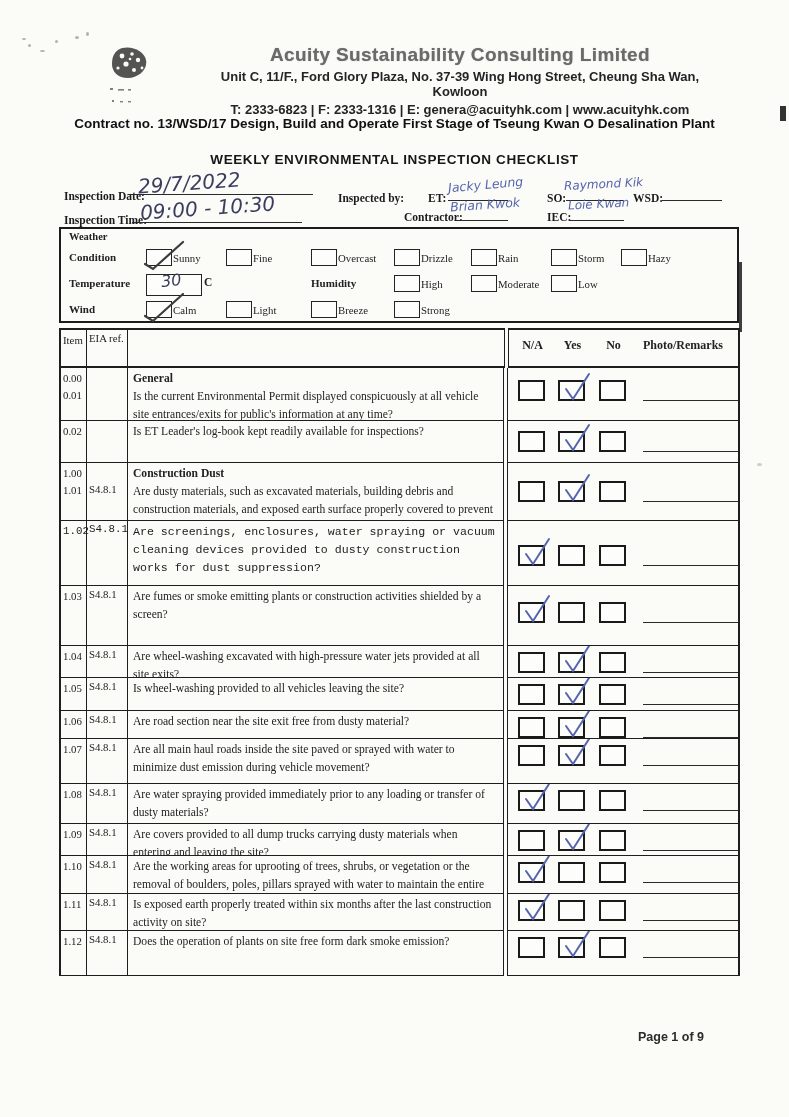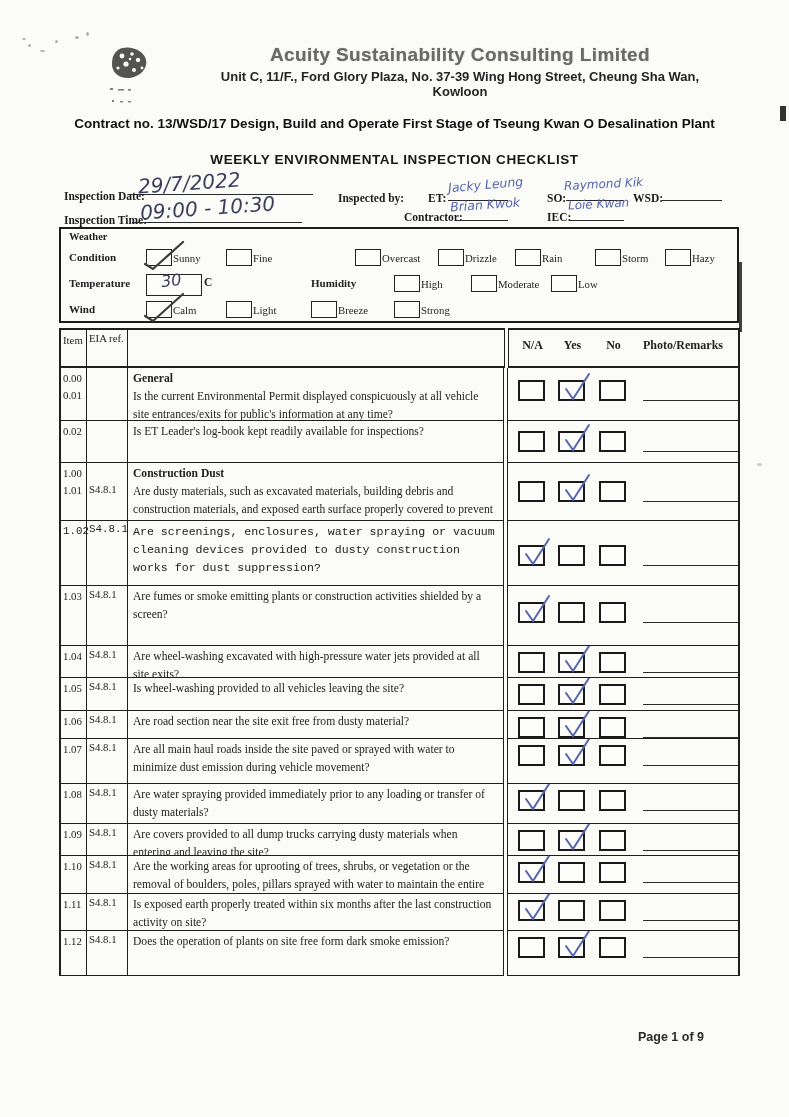--- a/index.html
+++ b/index.html
@@ -35,21 +35,21 @@
   .w-sec{position:absolute;left:8px;top:2px;font-weight:bold;font-size:10.5px;}
   .w-row-label{position:absolute;font-weight:bold;font-size:11px;left:8px;}
   .w-opts{position:absolute;display:flex;}
   .w-opt{display:flex;align-items:center;}
   .wb{position:relative;width:24px;height:15px;border:1.6px solid #232323;flex:0 0 auto;background:#fdfdfb;}
   .w-opt-label{font-size:10.8px;margin-left:1px;color:#1d1d1d;}
   .wtick{position:absolute;left:-6px;top:-10px;width:46px;height:34px;display:none;}
   .wb.checked .wtick{display:block;}
   .cond-opts span.w-opt:nth-of-type(1){width:80px;}
   .cond-opts span.w-opt:nth-of-type(2){width:85px;}
-  .cond-opts span.w-opt:nth-of-type(3){width:83px;margin-left:44px;}
+  .cond-opts span.w-opt:nth-of-type(3){width:83px;}
   .cond-opts span.w-opt:nth-of-type(4){width:77px;}
   .cond-opts span.w-opt:nth-of-type(5){width:80px;}
   .cond-opts span.w-opt:nth-of-type(6){width:70px;}
   .hum-opts span.w-opt:nth-of-type(1){width:77px;}
   .hum-opts span.w-opt:nth-of-type(2){width:80px;}
   .hum-opts span.w-opt:nth-of-type(3){width:70px;}
   .wind-opts span.w-opt:nth-of-type(1){width:80px;}
   .wind-opts span.w-opt:nth-of-type(2){width:85px;}
   .wind-opts span.w-opt:nth-of-type(3){width:83px;}
   .wind-opts span.w-opt:nth-of-type(4){width:77px;}
@@ -142,20 +142,21 @@
       <rect x="24" y="43" width="3" height="1.6"></rect>
     <rect x="8" y="54" width="2" height="2"></rect>
       <rect x="16" y="55" width="3" height="1.4"></rect>
       <rect x="24" y="55" width="3" height="1.4"></rect>
   </g>
 </svg>
 
 <div class="company-block">
   <div class="company-name">Acuity Sustainability Consulting Limited</div>
   <div class="company-line">Unit C, 11/F., Ford Glory Plaza, No. 37-39 Wing Hong Street, Cheung Sha Wan, Kowloon</div>
+  <div class="company-line light">T: 2333-6823  |  F: 2333-1316  |  E: genera@acuityhk.com  |  www.acuityhk.com</div>
 </div>
 
 <div class="contract">Contract no.  13/WSD/17 Design, Build and Operate First Stage of Tseung Kwan O Desalination Plant</div>
 <div class="doc-title">WEEKLY ENVIRONMENTAL INSPECTION CHECKLIST</div>
 
 <div class="abs" style="left:64px;top:186px;">
   <span class="ins-label">Inspection Date:</span>
 </div>
 <div class="abs fline" style="left:128px;top:180px;width:185px;"></div>
 <div class="abs hw hw-dark" style="left:138px;top:171px;font-size:20px;transform:rotate(-4deg);">29/7/2022</div>

